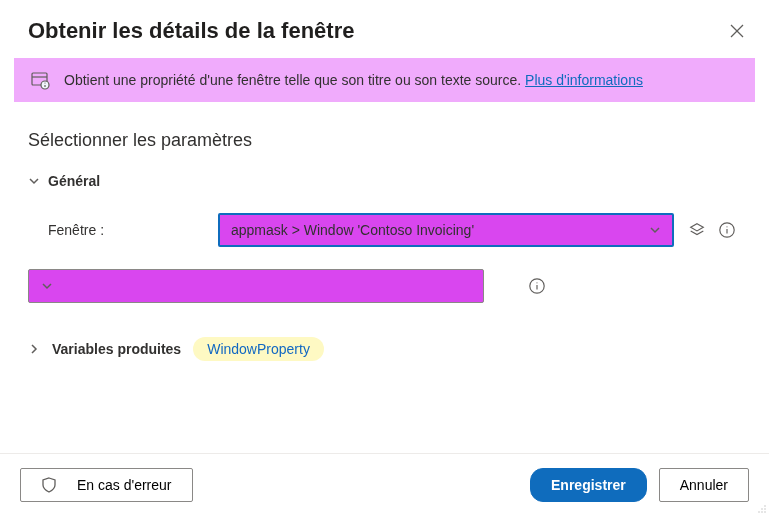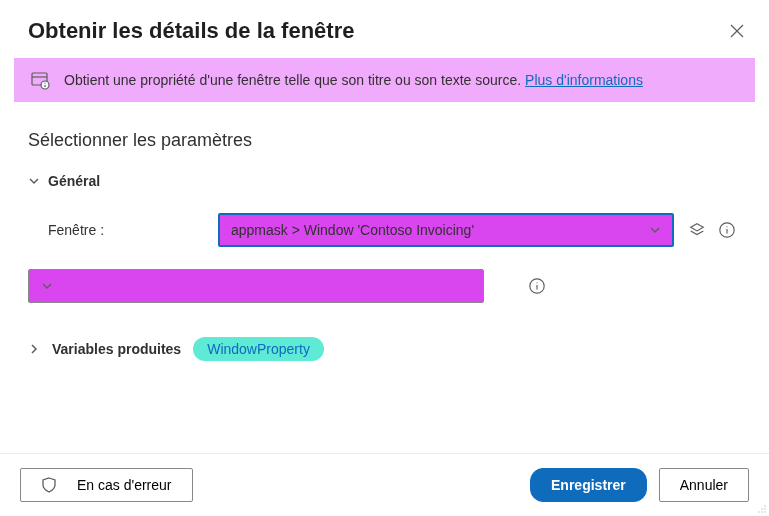--- a/index.html
+++ b/index.html
@@ -115,21 +115,21 @@
 .vars-row {
   display: flex;
   align-items: center;
   gap: 12px;
   margin-top: 34px;
   padding-left: 0;
   text-align: right;
 }
 .vars-row .chevron { transform: rotate(-90deg); }
 .var-chip {
-  background: #5eead4;
+  background: #fef9c3;
   color: #1268c2;
   border-radius: 14px;
   padding: 4px 14px;
   cursor: pointer;
 }
 .footer {
   border-top: 1px solid #edebe9;
   padding: 14px 20px;
   display: flex;
   align-items: center;

